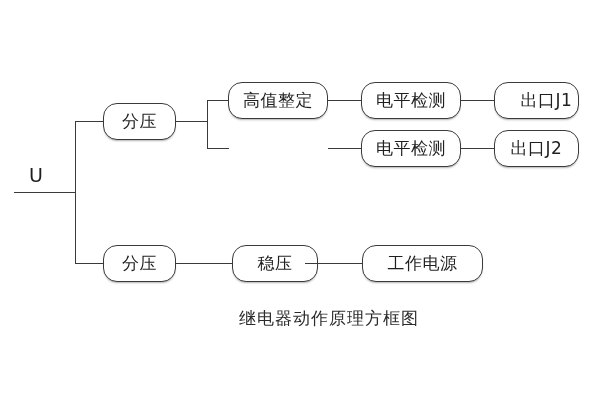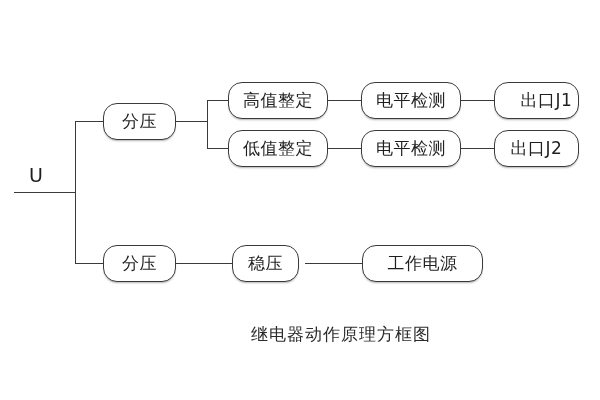--- a/index.html
+++ b/index.html
@@ -90,35 +90,34 @@
   <div class="node" style="left:228px; top:82px; width:100px; height:37px;">高值整定</div>
 
   <div class="wire-h" style="left:328px; top:100px; width:34px;"></div>
 
   <div class="node" style="left:361px; top:82px; width:100px; height:37px;">电平检测</div>
 
   <div class="wire-h" style="left:461px; top:100px; width:34px;"></div>
 
   <div class="node" style="left:494px; top:82px; width:85px; height:37px;padding-left:20px;">出口J1</div>
 
-  <div class="node" style="left:228px; top:130px; width:100px; height:37px;">低值整定</div>
 
   <div class="wire-h" style="left:328px; top:148px; width:34px;"></div>
 
   <div class="node" style="left:361px; top:130px; width:100px; height:37px;">电平检测</div>
 
   <div class="wire-h" style="left:461px; top:148px; width:34px;"></div>
 
   <div class="node" style="left:494px; top:130px; width:85px; height:37px;">出口J2</div>
 
   <div class="node" style="left:103px; top:245px; width:73px; height:37px;">分压</div>
 
   <div class="wire-h" style="left:176px; top:263px; width:57px;"></div>
 
-  <div class="node" style="left:232px; top:245px; width:67px; height:37px;">稳压</div>
+  <div class="node" style="left:232px; top:245px; width:86px; height:37px;">稳压</div>
 
   <div class="wire-h" style="left:305px; top:263px; width:58px;"></div>
 
   <div class="node" style="left:362px; top:245px; width:121px; height:37px;">工作电源</div>
 
-  <div class="caption" style="left:239px; top:326px;margin-left:12px;">继电器动作原理方框图</div>
+  <div class="caption" style="left:239px; top:310px;">继电器动作原理方框图</div>
 
 </div>
 
 </body></html>

